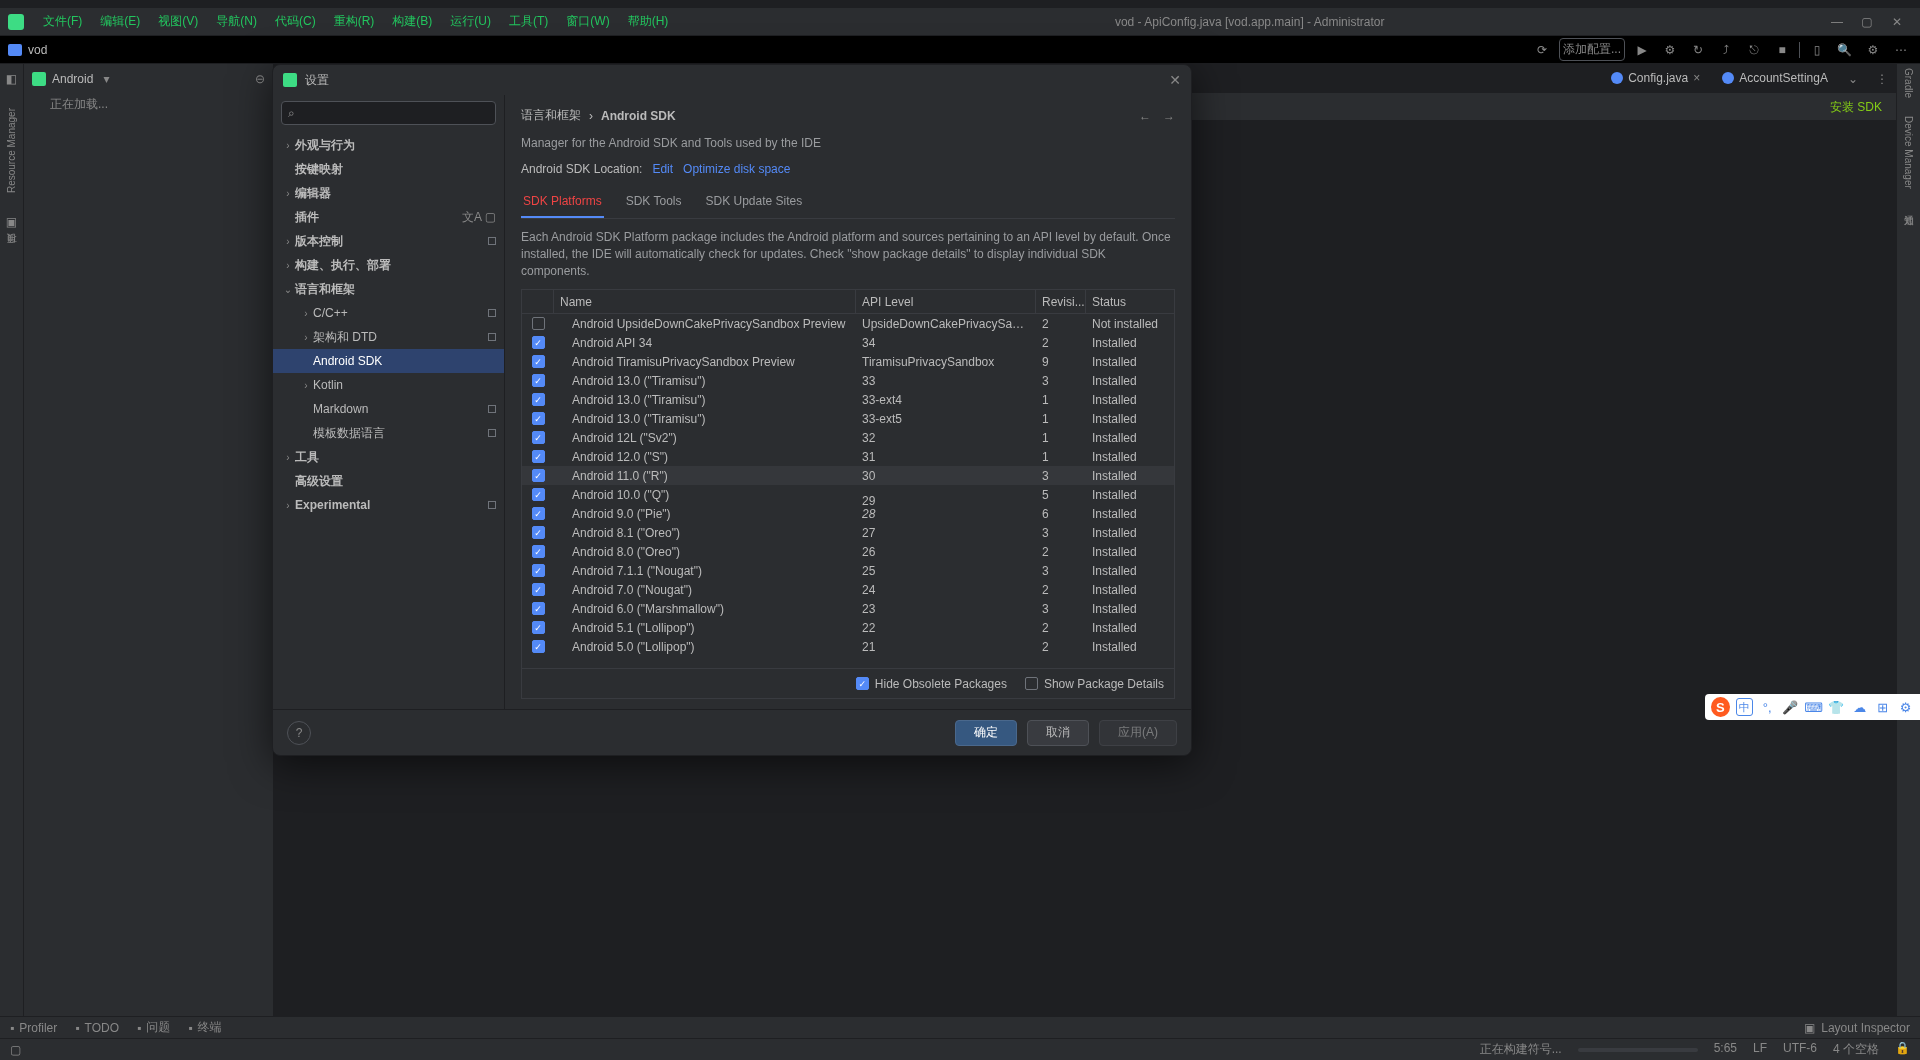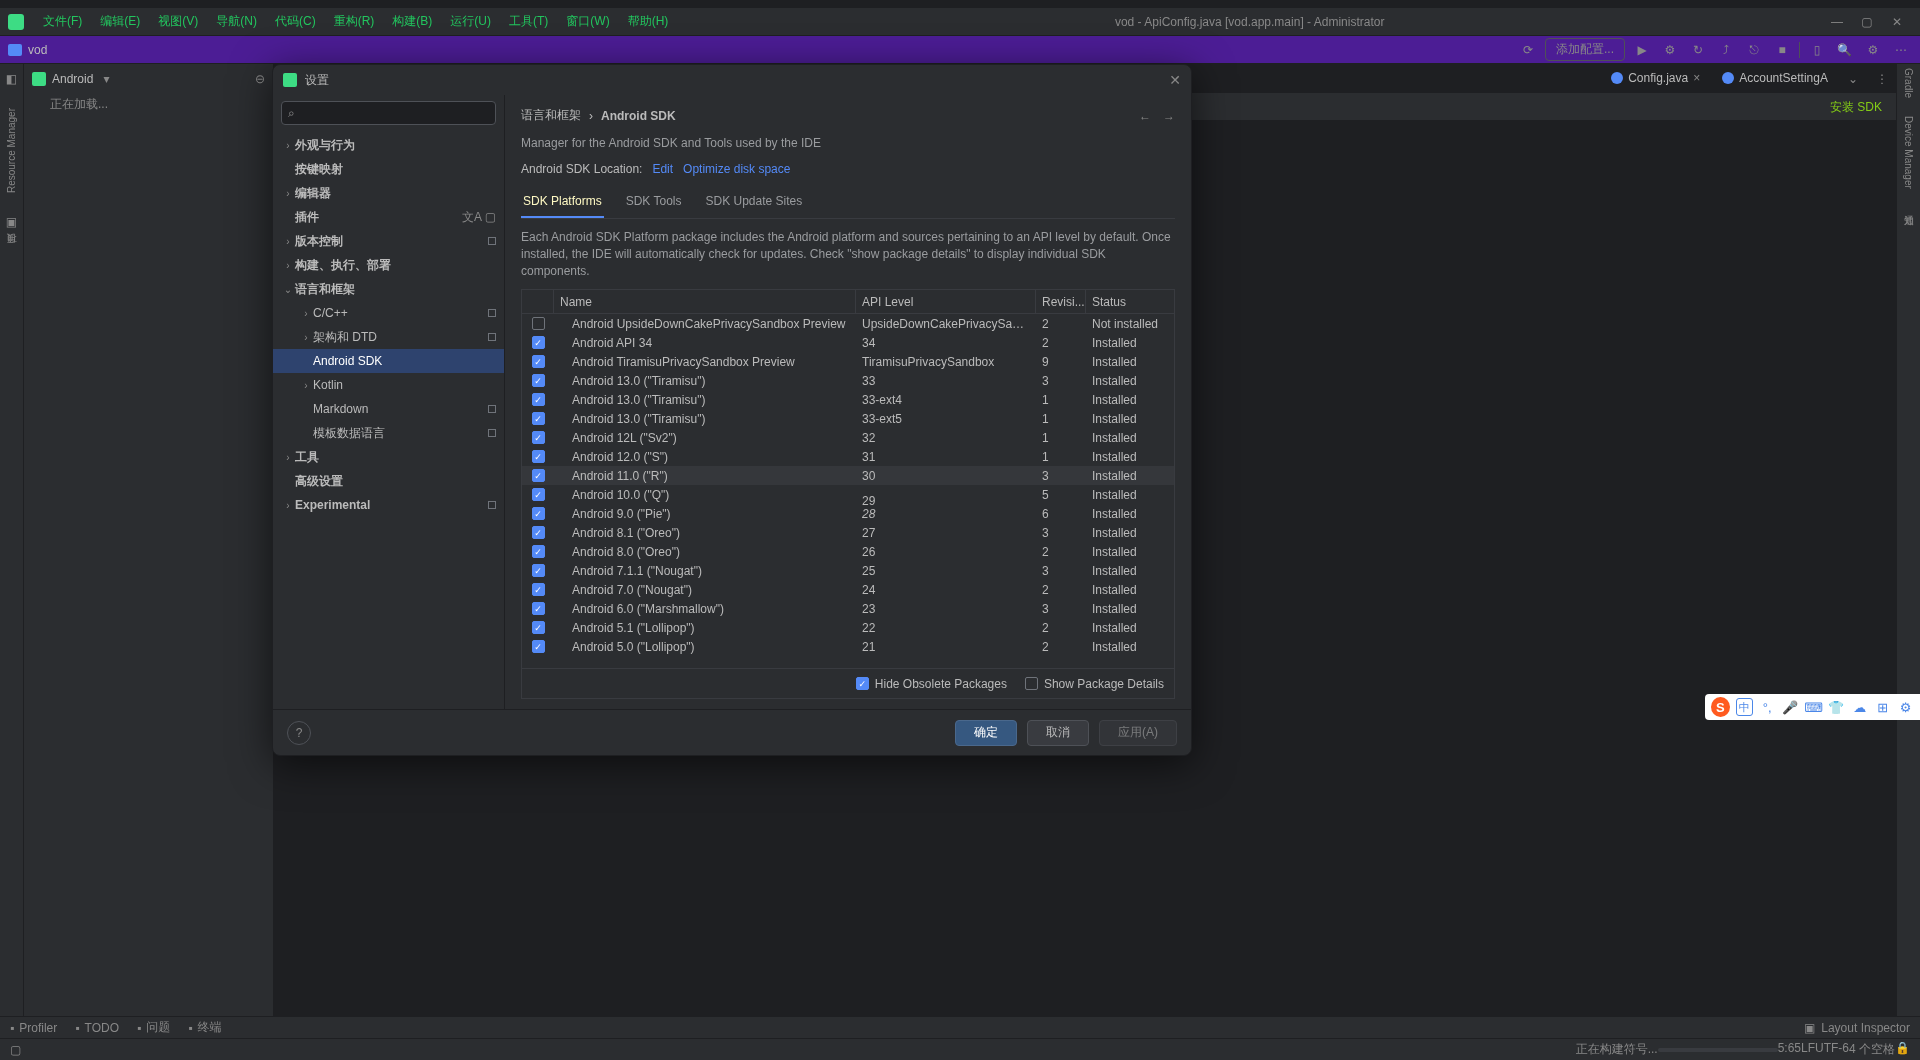--- a/index.html
+++ b/index.html
@@ -4,25 +4,25 @@
 <style>
 * { margin:0; padding:0; box-sizing:border-box; font-family:"Segoe UI","Microsoft YaHei",sans-serif; font-size:12px; user-select:none; }
 body { background:#2b2d30; color:#bbbbbb; width:1920px; height:1060px; overflow:hidden; position:relative; }
 .titlebar { height:8px; background:#1e1f22; }
 .menubar { height:28px; background:#2b2d30; display:flex; align-items:center; padding:0 8px; gap:2px; border-bottom:1px solid #1e1f22; }
 .menubar .logo { width:16px; height:16px; background:#3ddc84; border-radius:3px; margin-right:8px; }
 .menubar .menu-item { padding:3px 9px; color:#22c55e; cursor:pointer; }
 .menubar .title { margin-left:auto; margin-right:auto; color:#888; }
 .menubar .win-btns { display:flex; gap:0; }
 .menubar .win-btn { width:30px; height:20px; display:flex; align-items:center; justify-content:center; color:#888; }
-.crumb-bar { height:28px; background:#4c1d95; display:flex; align-items:center; padding:0 8px; border-bottom:1px solid #1e1f22; }
+.crumb-bar { height:28px; background:#000000; display:flex; align-items:center; padding:0 8px; border-bottom:1px solid #1e1f22; }
 .crumb-bar .folder-ic { width:14px; height:12px; background:#548af7; border-radius:2px; margin-right:6px; }
 .crumb-bar .tb-right { margin-left:auto; display:flex; align-items:center; gap:6px; }
 .tb-ic { width:22px; height:22px; display:flex; align-items:center; justify-content:center; color:#888; border-radius:3px; }
-.pill { border:1px solid #4e5157; border-radius:4px; padding:2px 10px; color:#888; }
+.pill { border:1px solid #4e5157; border-radius:4px; padding:2px 3px; color:#888; }
 .main-row { display:flex; height:calc(100% - 94px); }
 .left-gutter { width:24px; background:#2b2d30; border-right:1px solid #1e1f22; display:flex; flex-direction:column; align-items:center; padding-top:4px; gap:18px; }
 .gut-lbl { writing-mode:vertical-rl; transform:rotate(180deg); font-size:10px; color:#888; }
 .right-gutter { width:24px; background:#2b2d30; border-left:1px solid #1e1f22; display:flex; flex-direction:column; align-items:center; padding-top:4px; gap:18px; }
 .tool-window { width:250px; background:#2b2d30; border-right:1px solid #1e1f22; padding:8px; }
 .tool-window .hdr { display:flex; align-items:center; gap:6px; color:#bbb; }
 .tool-window .and-ic { width:14px; height:14px; background:#3ddc84; border-radius:2px; }
 .editor-area { flex:1; background:#1e1f22; position:relative; }
 .editor-tabs { height:30px; display:flex; align-items:center; border-bottom:1px solid #2b2d30; padding-left:8px; gap:2px; }
 .ed-tab { padding:4px 10px; display:flex; align-items:center; gap:5px; color:#bbb; border-bottom:2px solid transparent; }
@@ -45,21 +45,21 @@
 .m-main { flex:1; display:flex; flex-direction:column; padding:12px 16px 0 16px; overflow:hidden; }
 .bc { display:flex; align-items:center; gap:8px; color:#bbb; }
 .bc .cur { font-weight:600; }
 .bc .nav-arr { margin-left:auto; display:flex; gap:12px; color:#888; }
 .desc { margin-top:12px; color:#9a9c9f; }
 .loc-row { display:flex; align-items:center; gap:10px; margin-top:12px; }
 .loc-row input { flex:1; height:24px; background:#1e1f22; border:1px solid #4e5157; border-radius:4px; padding:0 8px; color:#bbb; }
 .loc-row .lnk { color:#548af7; cursor:pointer; }
 .tabs { display:flex; gap:20px; margin-top:14px; border-bottom:1px solid #393b40; }
 .tab { padding:4px 2px 8px; color:#9a9c9f; cursor:pointer; }
-.tab.act { color:#fef9c3; border-bottom:2px solid #548af7; }
+.tab.act { color:#ef4444; border-bottom:2px solid #548af7; }
 .tab-desc { margin-top:10px; color:#9a9c9f; line-height:1.4; }
 .tbl-wrap { flex:1; margin-top:10px; border:1px solid #393b40; display:flex; flex-direction:column; overflow:hidden; }
 .tbl-hdr { display:flex; height:24px; background:#2b2d30; border-bottom:1px solid #393b40; }
 .col { display:flex; align-items:center; padding:0 6px; border-right:1px solid #393b40; color:#bbb; overflow:hidden; white-space:nowrap; text-overflow:ellipsis; }
 .col:last-child { border-right:none; }
 .c-chk { width:32px; justify-content:center; }
 .c-name { flex:1; }
 .c-api { width:180px; }
 .c-rev { width:50px; }
 .c-stat { width:88px; }
@@ -73,21 +73,21 @@
 .ft-chk { display:flex; align-items:center; gap:6px; }
 .ft-chk .box { width:13px;height:13px;border:1px solid #6f737a;border-radius:2px;display:flex;align-items:center;justify-content:center;font-size:9px; }
 .ft-chk .box.on { background:#548af7; border-color:#548af7; color:#fff; }
 .modal-foot { height:46px; border-top:1px solid #1e1f22; display:flex; align-items:center; padding:0 14px; gap:10px; }
 .help { width:24px;height:24px;border:1px solid #4e5157;border-radius:12px;display:flex;align-items:center;justify-content:center;color:#888; }
 .modal-foot .spacer { flex:1; }
 .btn { height:26px; padding:0 18px; border:1px solid #4e5157; border-radius:4px; background:#393b40; color:#bbb; display:flex; align-items:center; cursor:pointer; }
 .btn.primary { background:#365880; border-color:#4a688c; color:#fff; }
 .btn.dis { opacity:0.55; }
 .statusbar { position:absolute; bottom:0; left:0; right:0; height:22px; background:#2b2d30; border-top:1px solid #1e1f22; display:flex; align-items:center; padding:0 10px; gap:16px; color:#888; }
-.statusbar .sb-right { margin-left:auto; display:flex; }
+.statusbar .sb-right { margin-left:auto; display:flex; gap:16px; }
 .bottom-tools { position:absolute; bottom:22px; left:0; right:0; height:22px; background:#2b2d30; border-top:1px solid #1e1f22; display:flex; align-items:center; padding:0 10px; gap:18px; color:#888; }
 .ime-bar { position:absolute; right:0; bottom:340px; width:215px; height:26px; background:#fff; border-radius:4px 0 0 4px; display:flex; align-items:center; padding:0 6px; gap:6px; z-index:60; }
 .ime-bar .s-logo{width:20px;height:20px;background:#ff5a1f;border-radius:50%;color:#fff;display:flex;align-items:center;justify-content:center;font-weight:700;font-size:13px;}
 .ime-ic{width:18px;height:18px;display:flex;align-items:center;justify-content:center;color:#4b87e8;font-size:13px;}
 </style>
 </head>
 <body>
 
 <div class="titlebar"></div>
 

